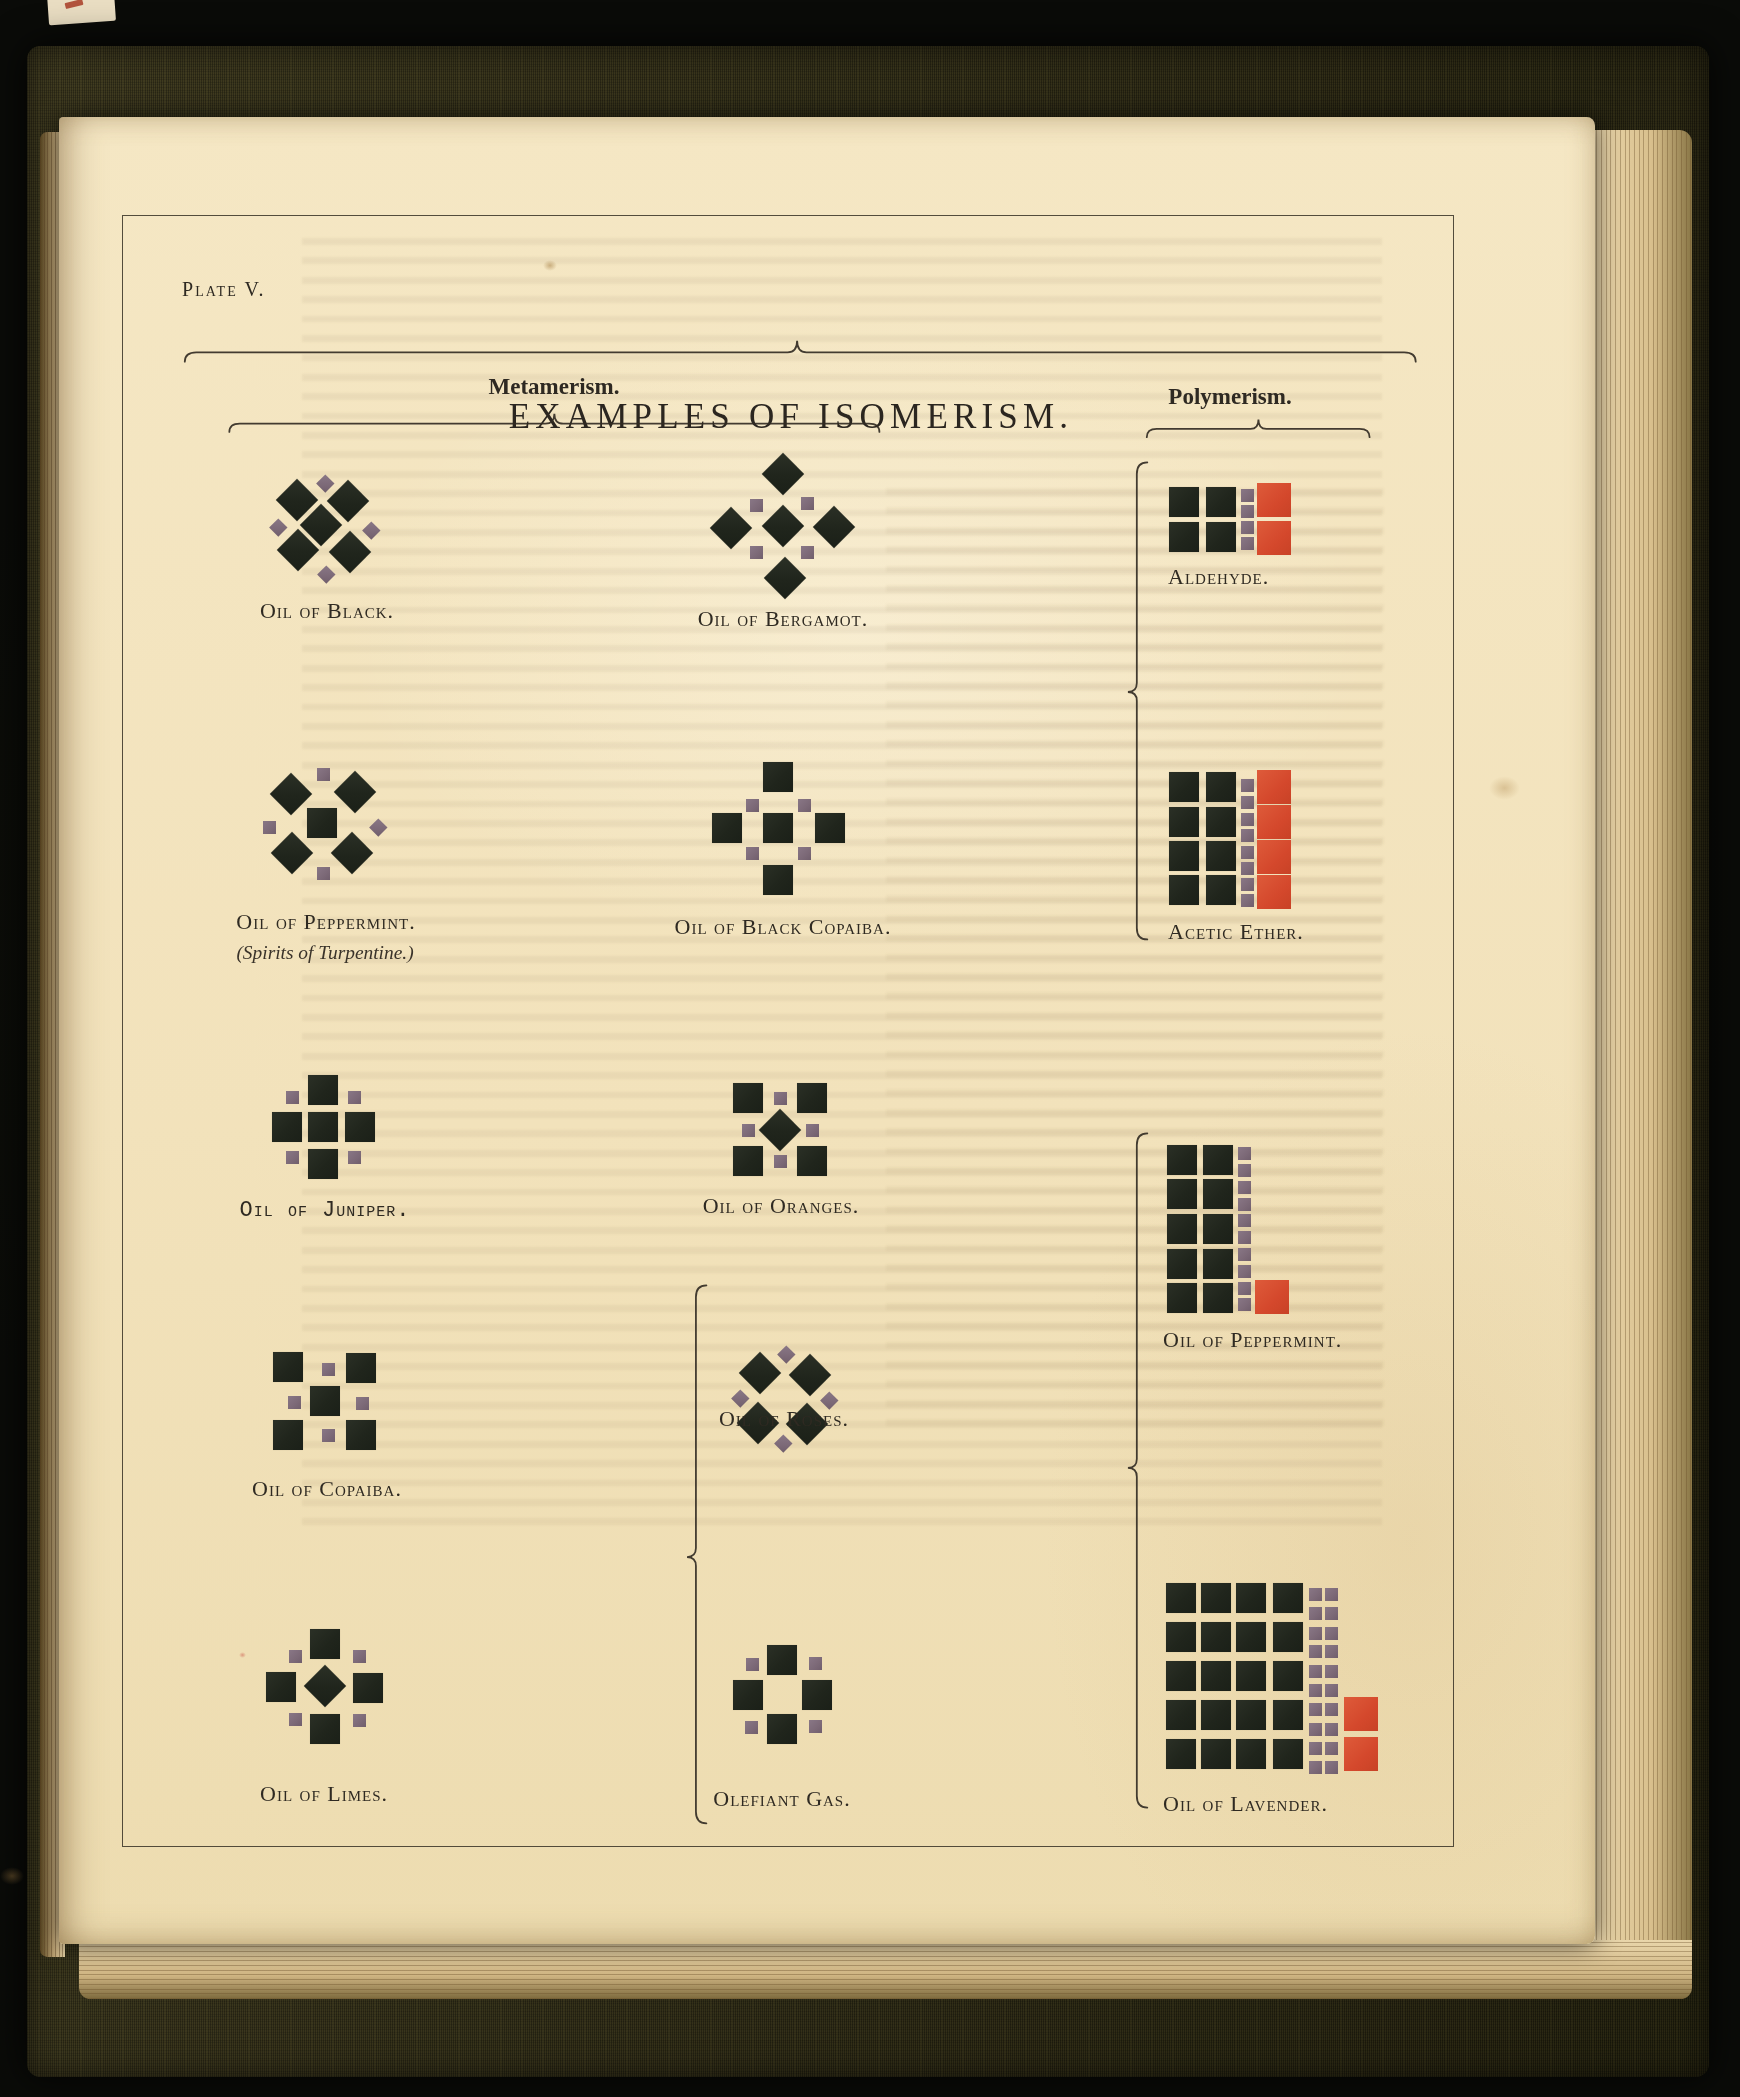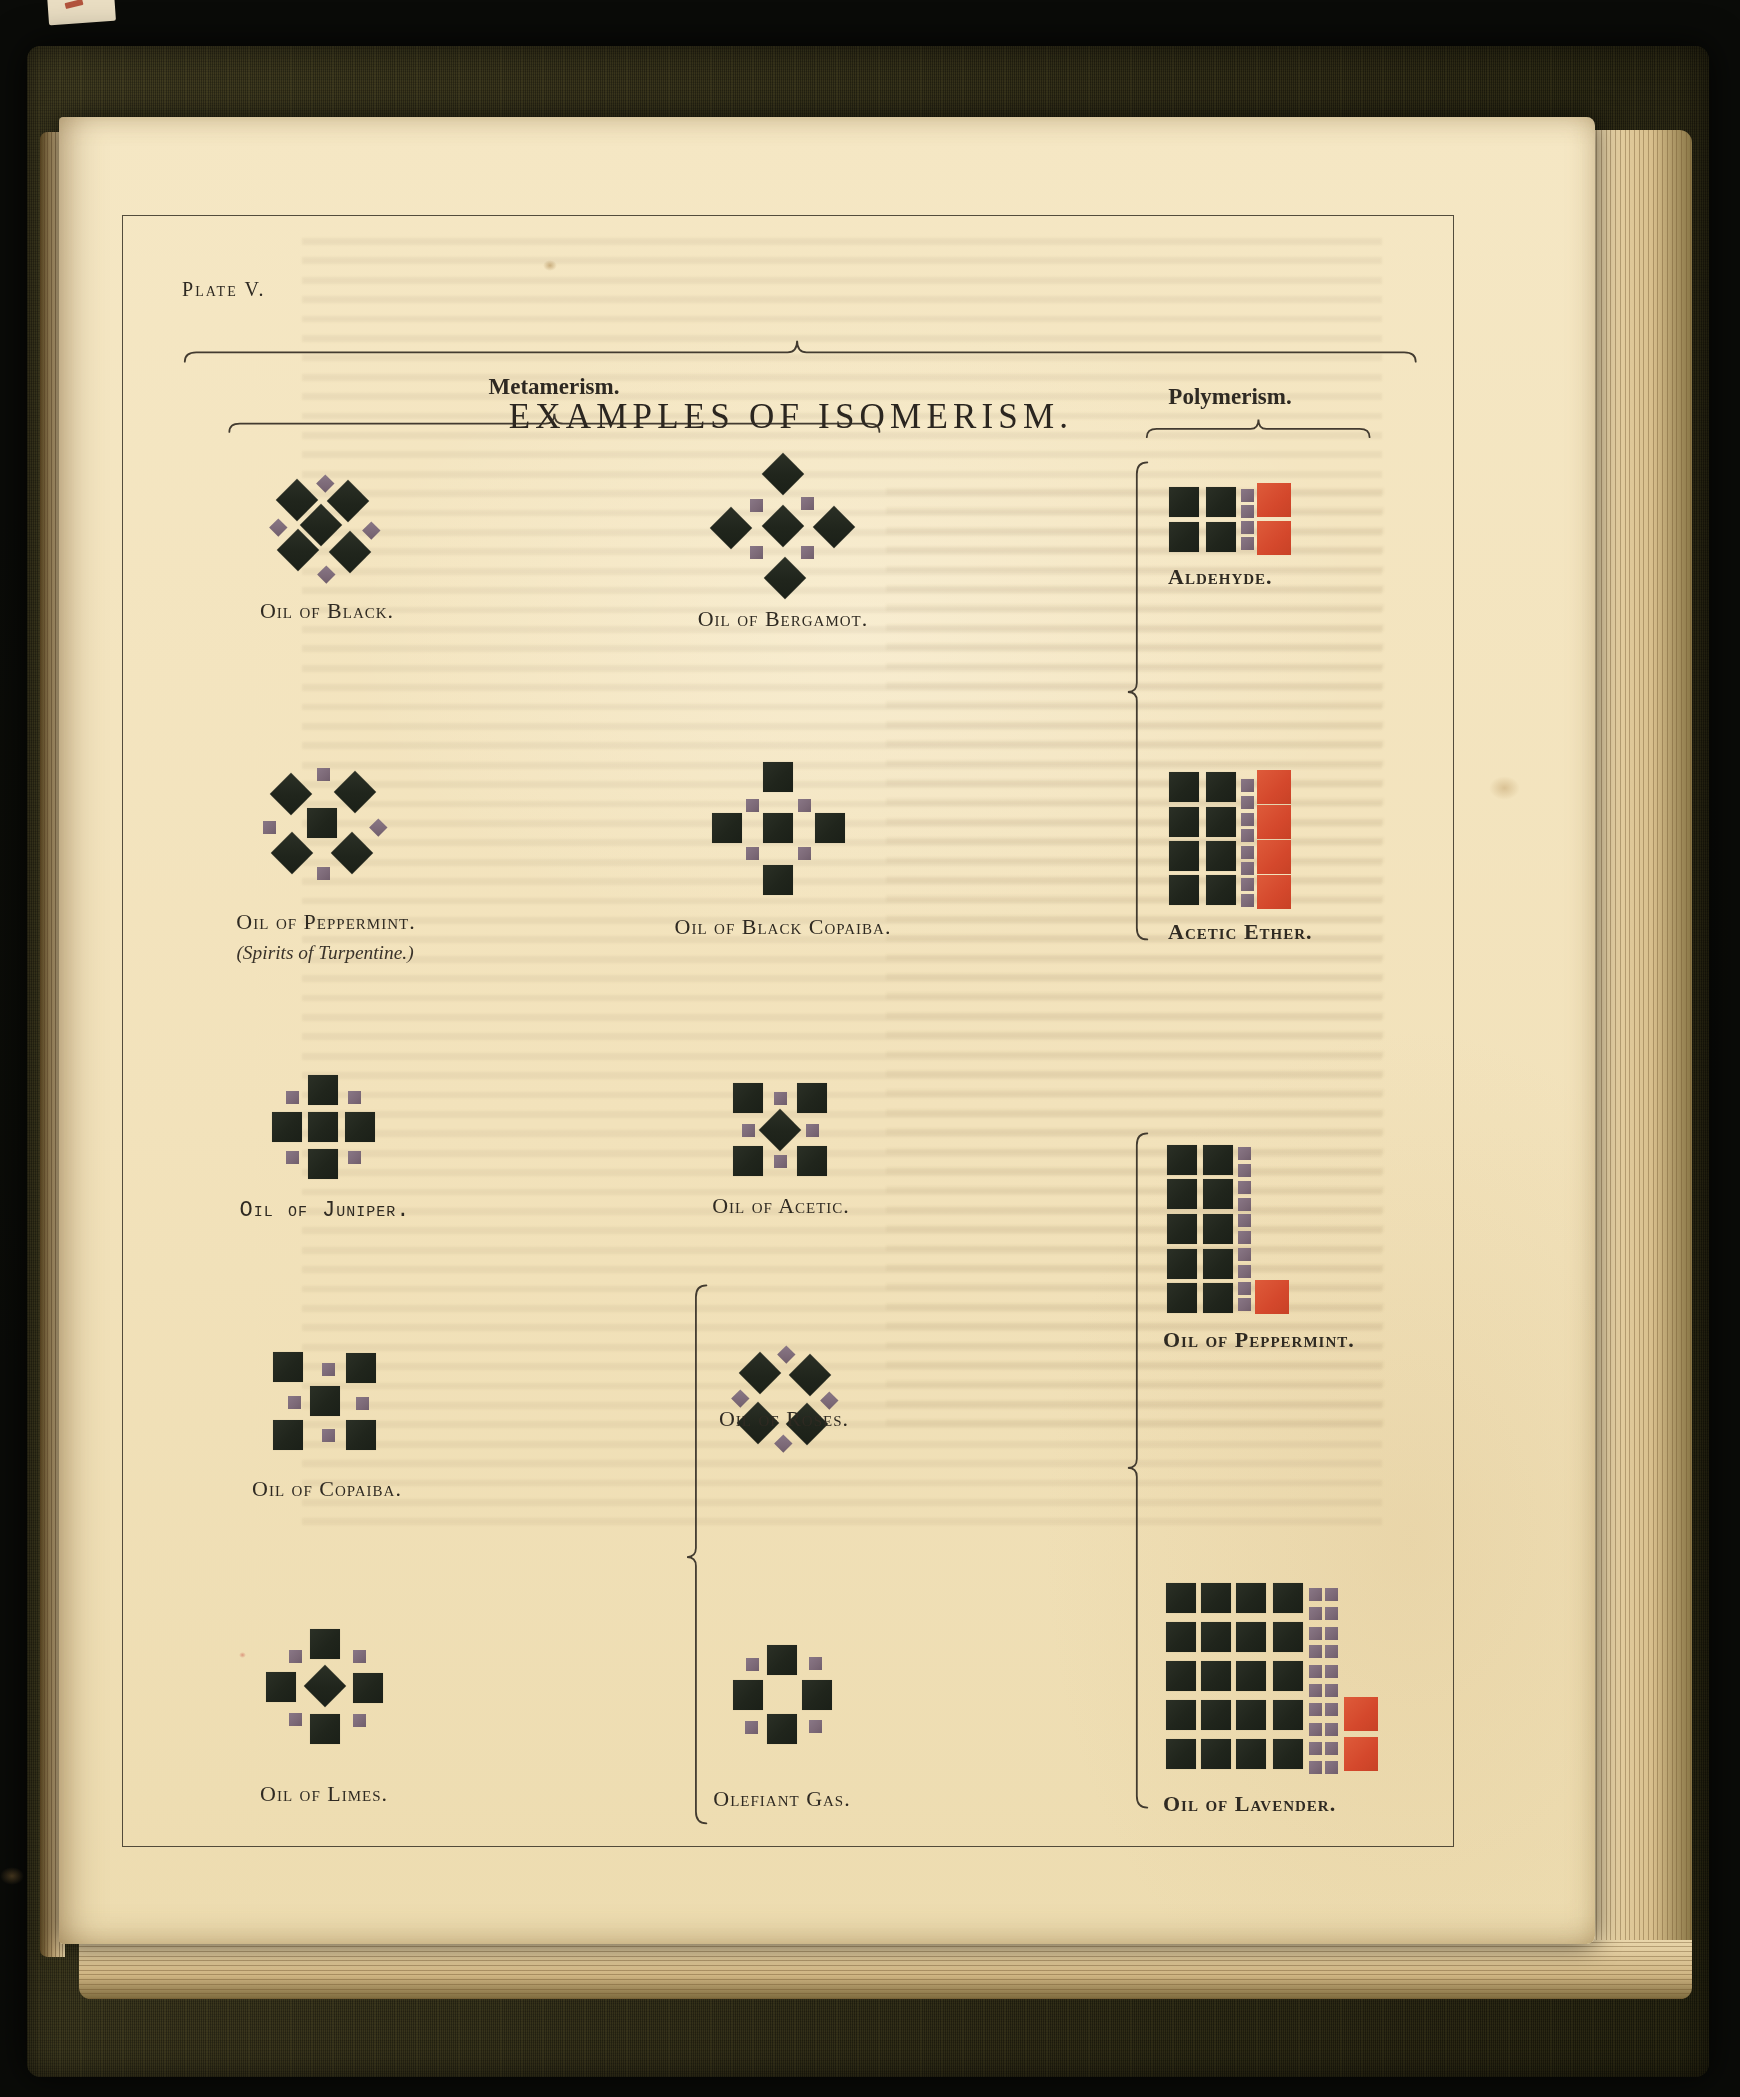--- a/index.html
+++ b/index.html
@@ -64,21 +64,21 @@
   .smallcaps{font-variant:small-caps;color:#2e2922;}
   #plate-label{position:absolute;left:182px;top:278px;font-size:20px;letter-spacing:2.1px;}
   #title{position:absolute;left:791px;top:417px;transform:translate(-50%,-50%);
     font-size:35px;letter-spacing:5.2px;color:#2b2620;white-space:nowrap;}
   .section-label{position:absolute;transform:translate(-50%,-50%);
     font-weight:bold;font-size:23px;color:#2e2922;white-space:nowrap;}
   #metamerism-label{left:554px;top:387px;}
   #polymerism-label{left:1230px;top:397px;}
   .diag-label{position:absolute;transform:translate(-50%,-50%);font-variant:small-caps;
     font-size:22px;letter-spacing:1px;color:#2f2a22;white-space:nowrap;}
-  .diag-label.left{transform:translateY(-50%);font-weight:bold;}
+  .diag-label.left{transform:translateY(-50%);}
   .diag-sublabel{position:absolute;transform:translate(-50%,-50%);font-style:italic;
     font-size:19.4px;color:#3a332a;white-space:nowrap;}
   
   .atom{position:absolute;}
   .carbon{background:linear-gradient(135deg,#2b3026 0%,#20251c 55%,#1b2018 100%);
     box-shadow:0 0 0.5px rgba(20,25,15,.9);}
   .hydrogen{background:linear-gradient(135deg,#897786 0%,#7c6977 60%,#705e6c 100%);}
   .oxygen{background:linear-gradient(135deg,#de5b3a 0%,#d4482c 60%,#c84226 100%);}
   .diamond{transform:rotate(45deg);}
   svg.braces{position:absolute;left:0;top:0;}
@@ -223,21 +223,21 @@
       <div>
         <div class="atom carbon" style="left: 733px; top: 1083px; width: 30px; height: 30px;"></div>
         <div class="atom carbon" style="left: 797px; top: 1083px; width: 30px; height: 30px;"></div>
         <div class="atom carbon diamond" style="left: 765px; top: 1115px; width: 30px; height: 30px;"></div>
         <div class="atom carbon" style="left: 733px; top: 1146px; width: 30px; height: 30px;"></div>
         <div class="atom carbon" style="left: 797px; top: 1146px; width: 30px; height: 30px;"></div>
         <div class="atom hydrogen" style="left: 774px; top: 1092px; width: 12.6px; height: 12.6px;"></div>
         <div class="atom hydrogen" style="left: 742px; top: 1124px; width: 12.6px; height: 12.6px;"></div>
         <div class="atom hydrogen" style="left: 806px; top: 1124px; width: 12.6px; height: 12.6px;"></div>
         <div class="atom hydrogen" style="left: 774px; top: 1155px; width: 12.6px; height: 12.6px;"></div>
-        <div class="diag-label" style="left: 781px; top: 1206px;">Oil of Acetic.</div>
+        <div class="diag-label" style="left: 781px; top: 1206px;">Oil of Oranges.</div>
       </div>
       <div>
         <div class="atom carbon" style="left: 1167px; top: 1145px; width: 30px; height: 30px;"></div>
         <div class="atom carbon" style="left: 1203px; top: 1145px; width: 30px; height: 30px;"></div>
         <div class="atom carbon" style="left: 1167px; top: 1179px; width: 30px; height: 30px;"></div>
         <div class="atom carbon" style="left: 1203px; top: 1179px; width: 30px; height: 30px;"></div>
         <div class="atom carbon" style="left: 1167px; top: 1214px; width: 30px; height: 30px;"></div>
         <div class="atom carbon" style="left: 1203px; top: 1214px; width: 30px; height: 30px;"></div>
         <div class="atom carbon" style="left: 1167px; top: 1249px; width: 30px; height: 30px;"></div>
         <div class="atom carbon" style="left: 1203px; top: 1249px; width: 30px; height: 30px;"></div>

